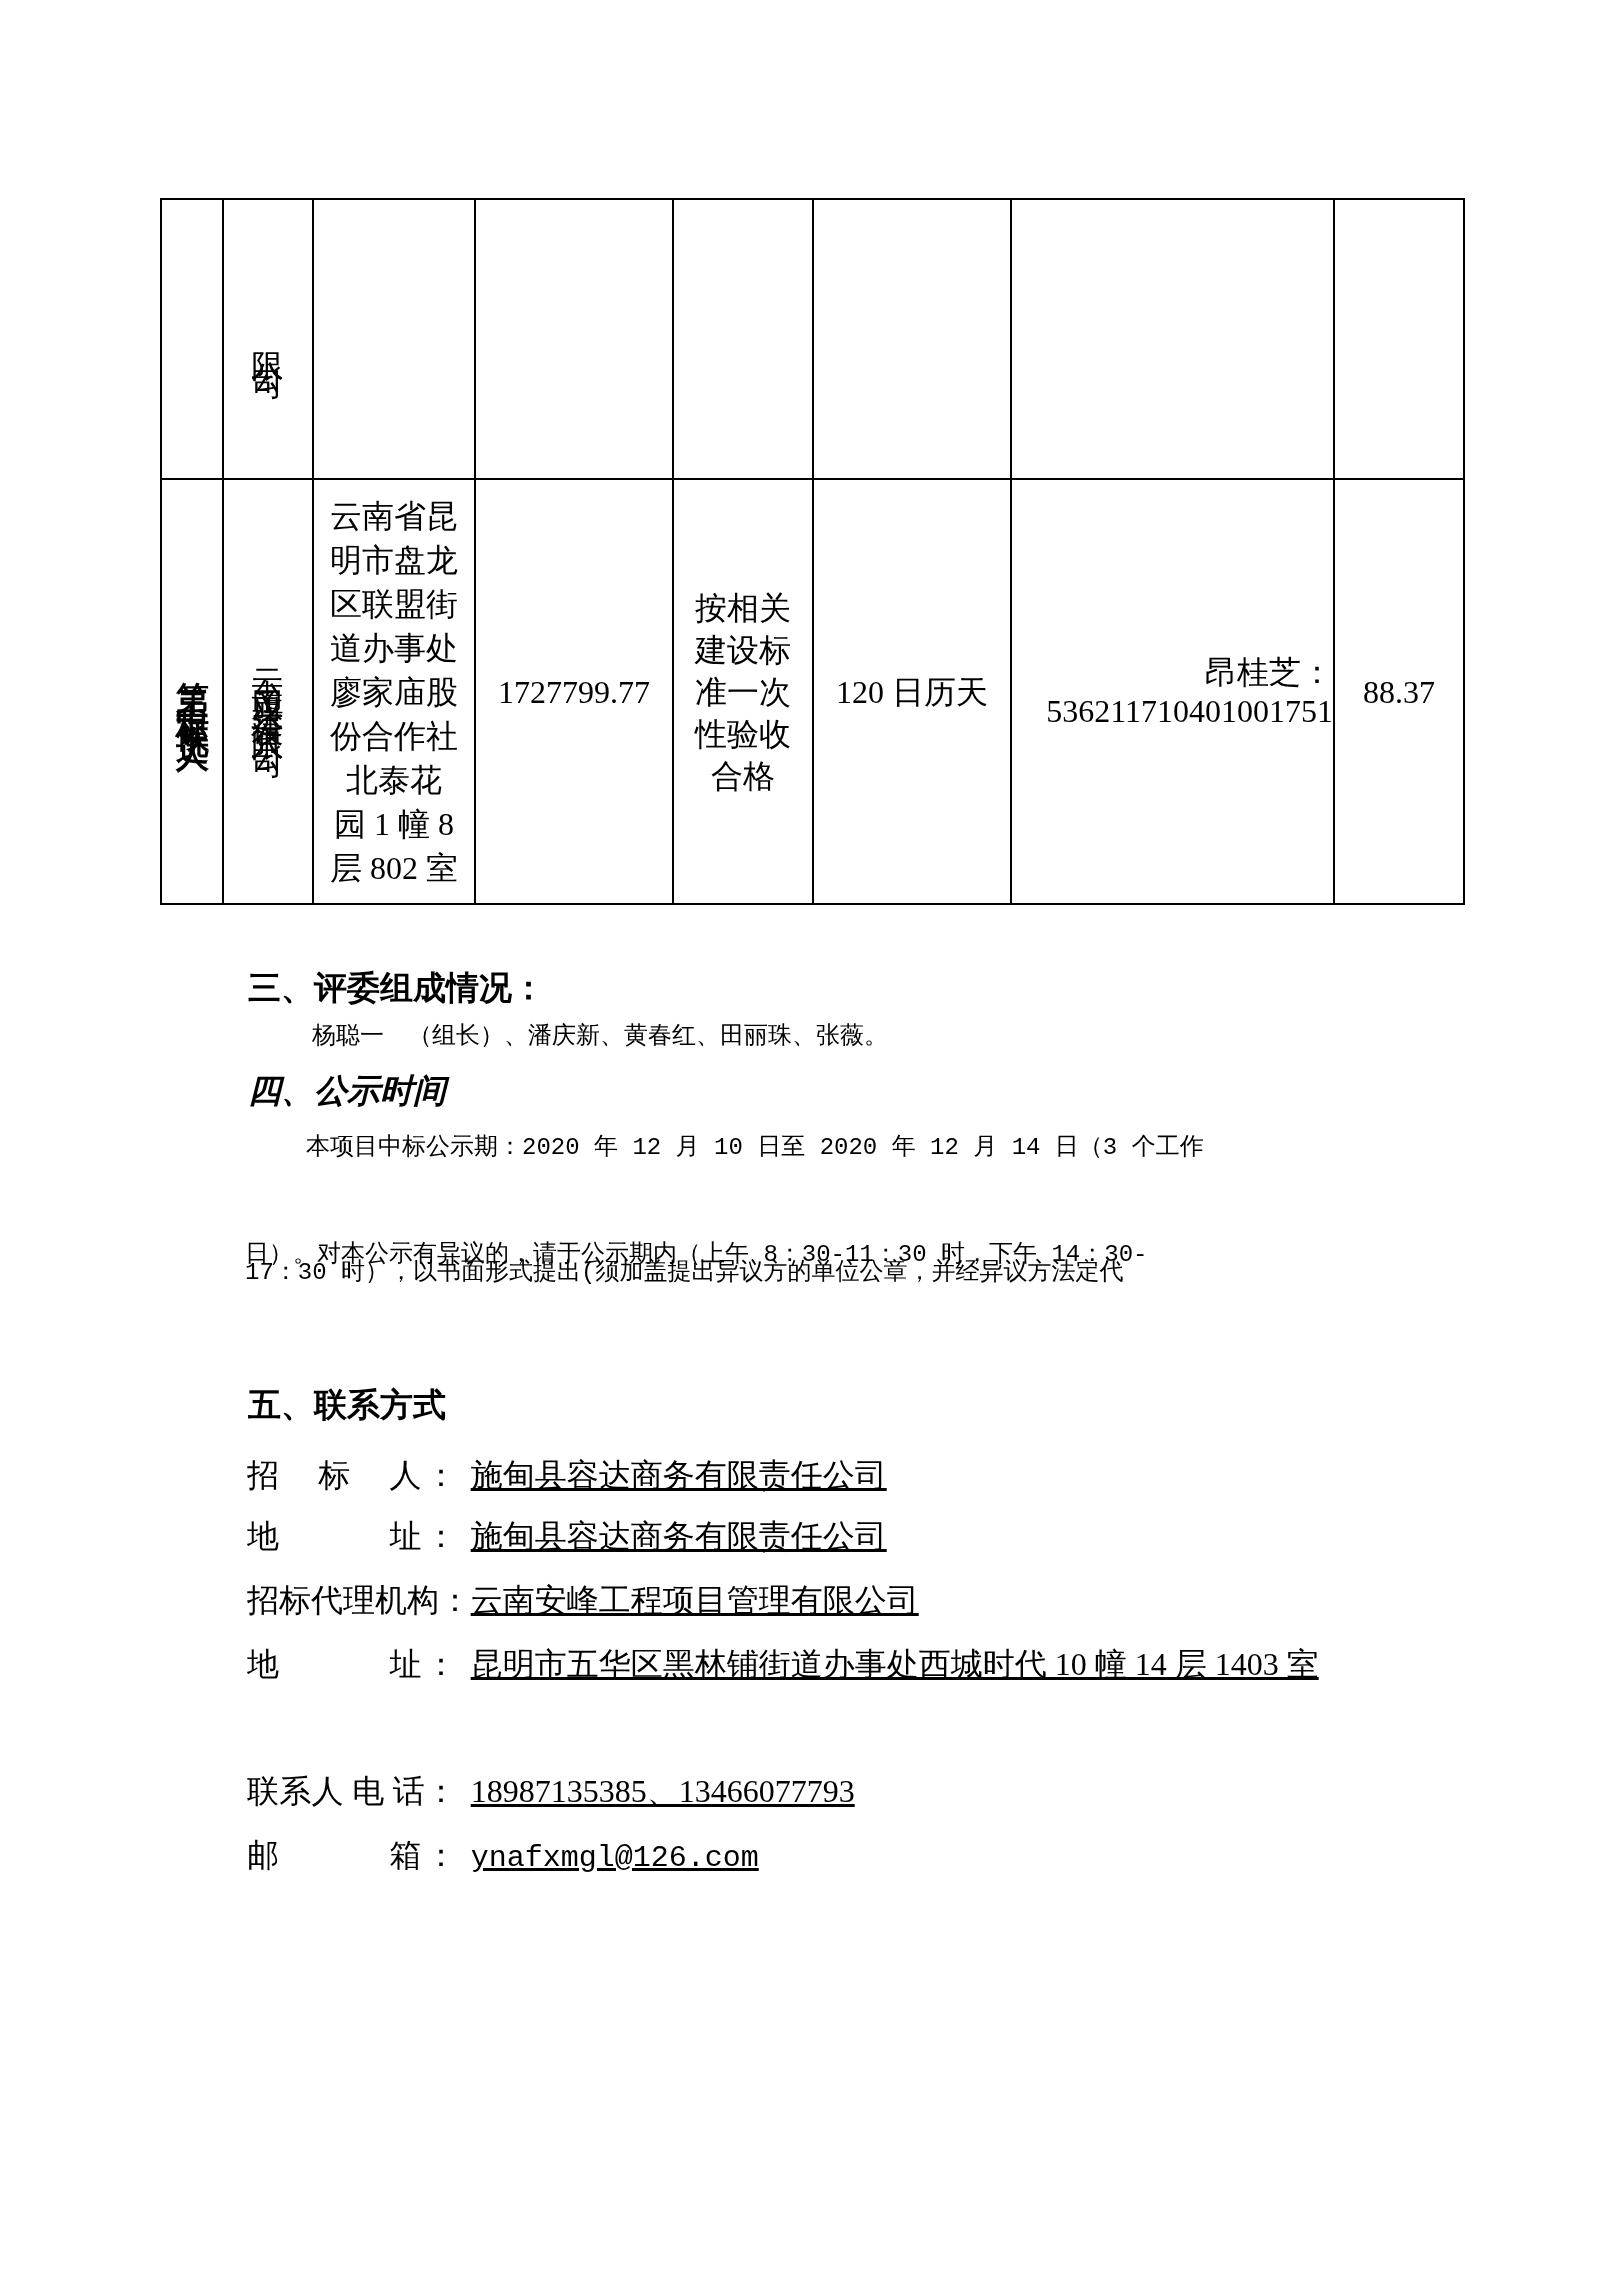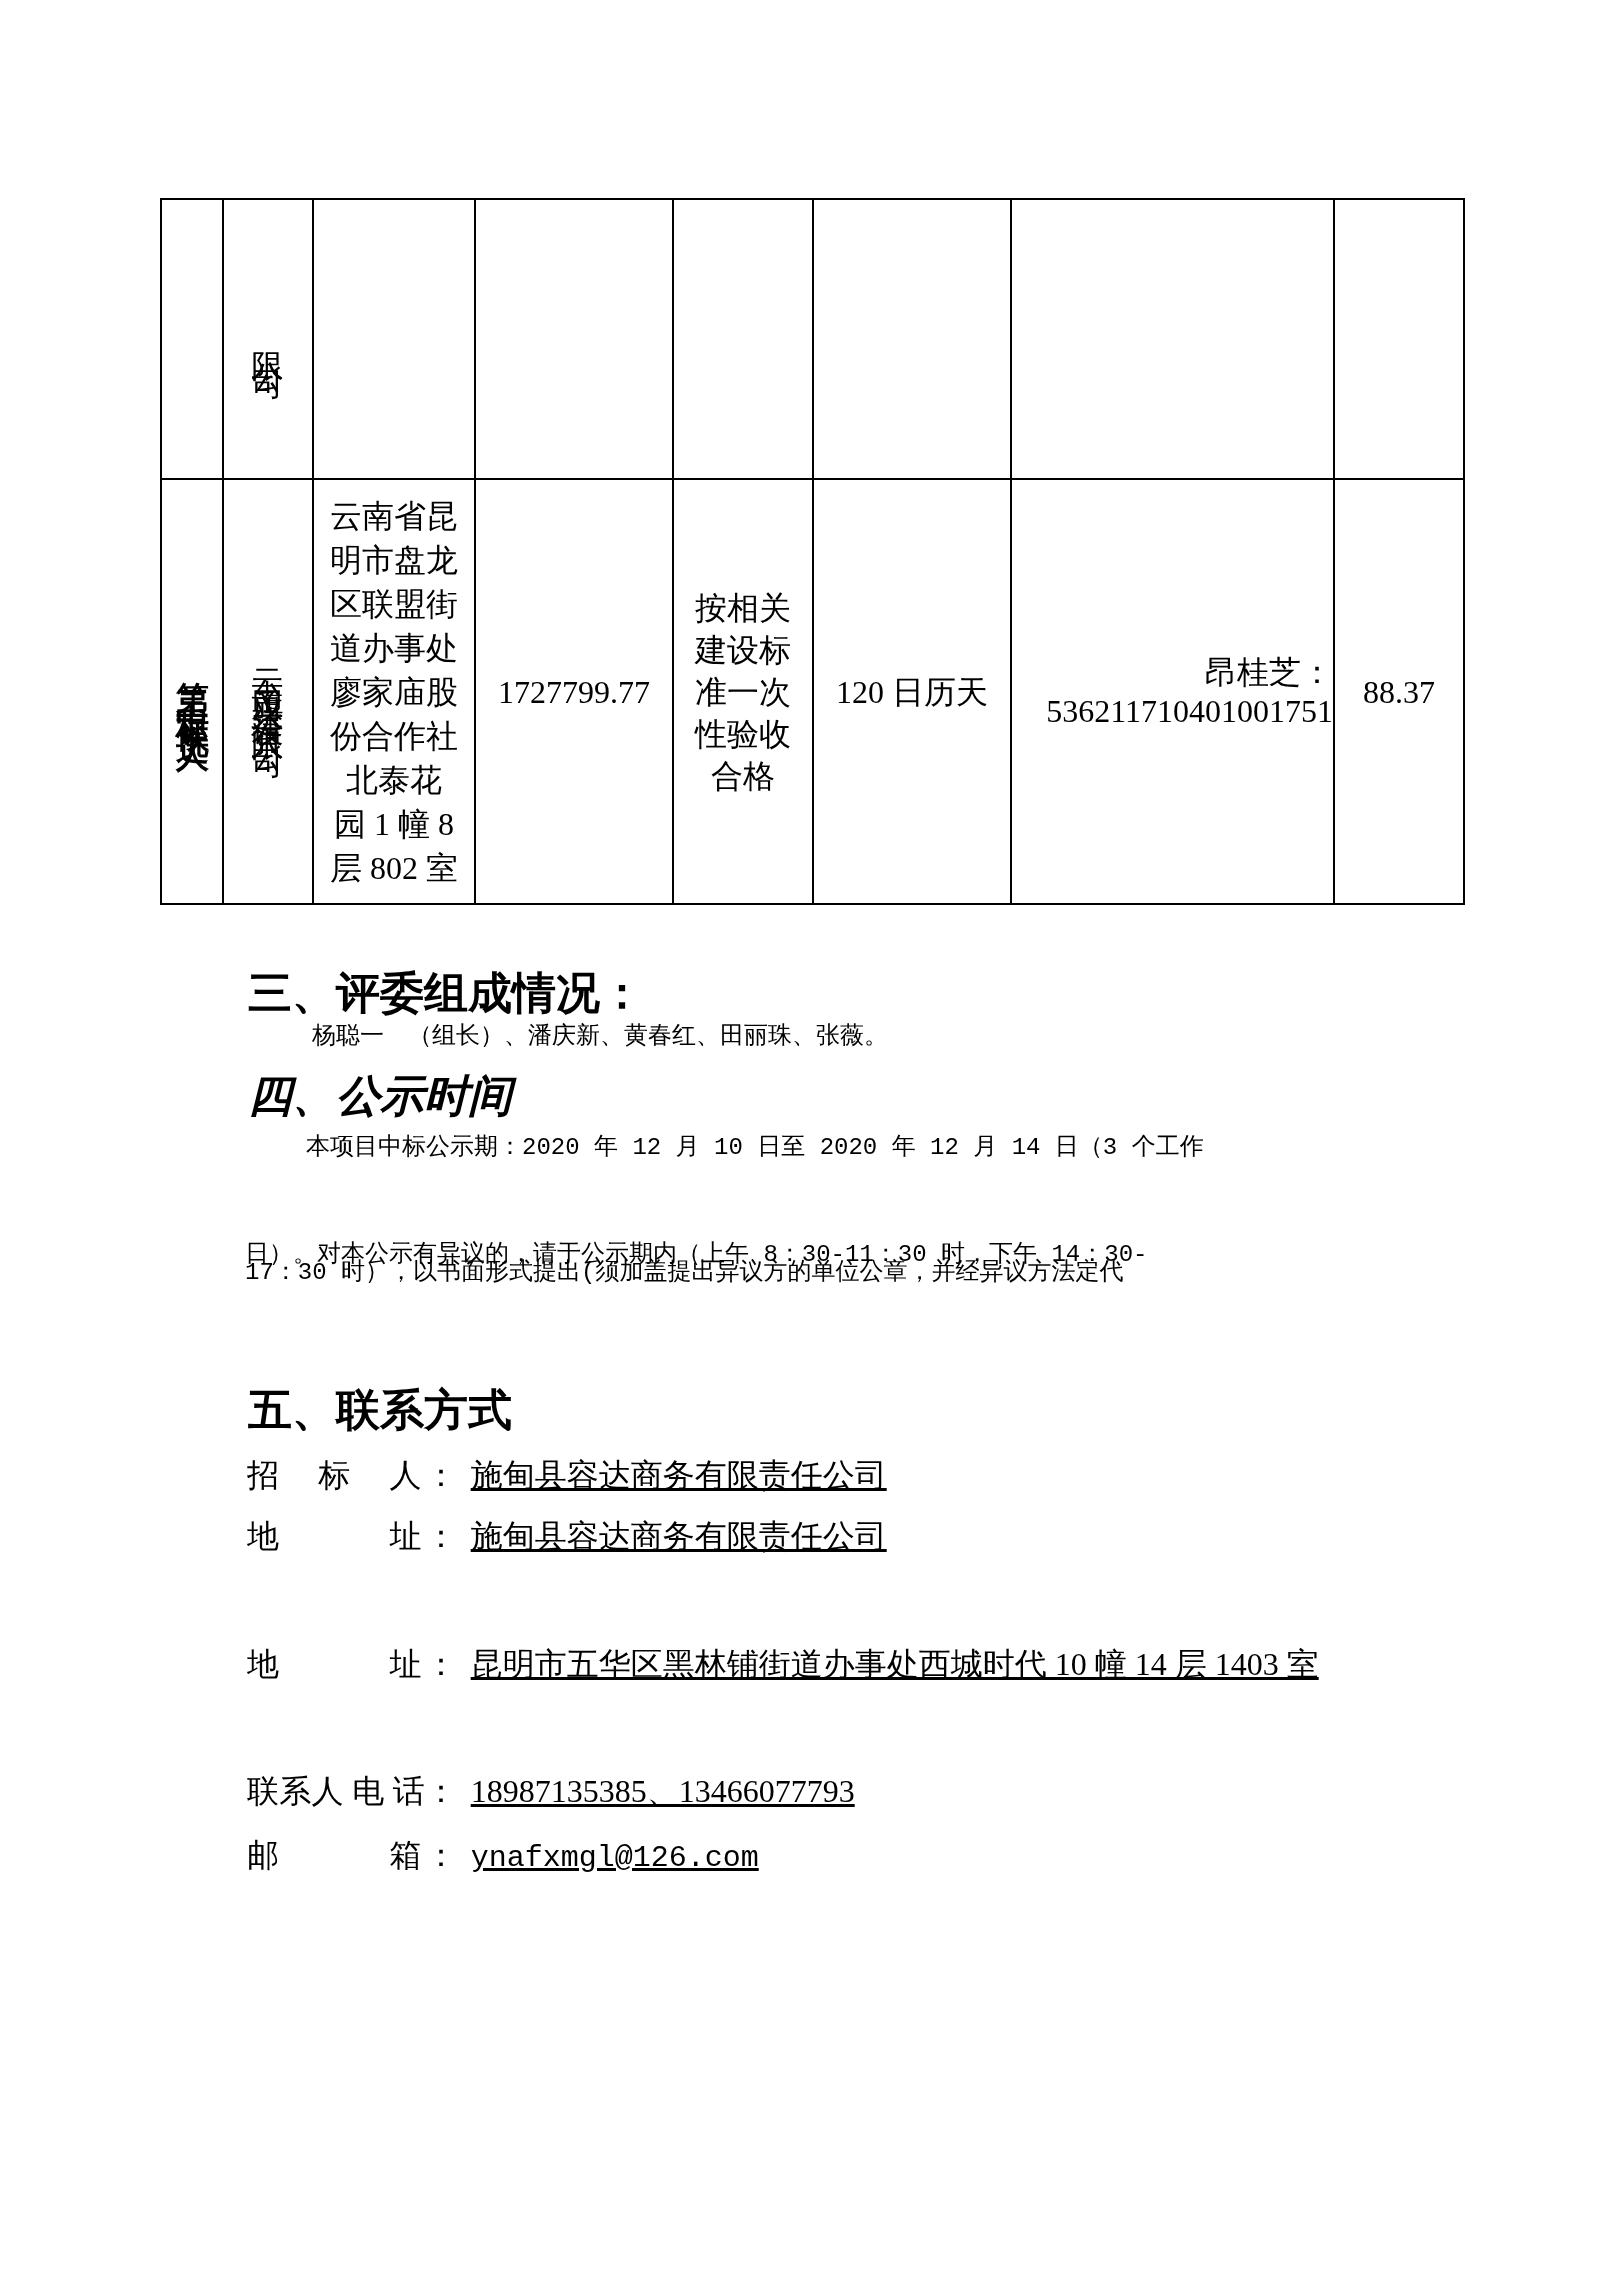--- a/index.html
+++ b/index.html
@@ -26,21 +26,21 @@
     letter-spacing:8.8px; line-height:1; display:inline-block;
   }
   td.cell-top { vertical-align:top; }
   td.cell-top .vert { padding-top:7.8px; }
   .rank-text { font-weight:bold; font-size:33px; letter-spacing:9.8px; }
   .addr div  { line-height:44px; }
   .qual div  { line-height:42px; }
   .mgr  div  { line-height:39px;text-align:right; }
   
   .abs { position:absolute; white-space:nowrap; line-height:1.1; }
-  .heading { font-weight:bold; font-size:44px; }
+  .heading { font-weight:bold; font-size:33px; }
   .body-line { font-size:24px;font-family:Liberation Mono, monospace; }
   .contact-row { position:absolute; left:247px; white-space:nowrap; font-size:32px; }
   .contact-label {
     display:inline-block; width:210px;
     text-align:justify; text-align-last:justify;
   }
   .contact-value { margin-left:13.7px;text-decoration:underline; }
   .mono { font-family:"Liberation Mono","DejaVu Sans Mono",monospace; font-size:30px; }
 </style>
 </head>
@@ -125,20 +125,23 @@
   <div class="abs body-line" style="left:245px; top:1260px;">17：30 时），以书面形式提出(须加盖提出异议方的单位公章，并经异议方法定代</div>
 
   <div class="abs heading" style="left:248px; top:1387px;">五、联系方式</div>
 
   <div class="contact-row" style="top:1454px;">
     <span class="contact-label">招　标　人：</span><span class="contact-value">施甸县容达商务有限责任公司</span>
   </div>
   <div class="contact-row" style="top:1515px;">
     <span class="contact-label">地　　　址：</span><span class="contact-value">施甸县容达商务有限责任公司</span>
   </div>
+  <div class="contact-row" style="top:1579px;">
+    <span class="contact-label">招标代理机构：</span><span class="contact-value">云南安峰工程项目管理有限公司</span>
+  </div>
   <div class="contact-row" style="top:1643px;">
     <span class="contact-label">地　　　址：</span><span class="contact-value">昆明市五华区黑林铺街道办事处西城时代 10 幢 14 层 1403 室</span>
   </div>
   <div class="contact-row" style="top:1770px;">
     <span class="contact-label">联系人 电 话：</span><span class="contact-value">18987135385、13466077793</span>
   </div>
   <div class="contact-row" style="top:1834px;">
     <span class="contact-label">邮　　　箱：</span><span class="contact-value mono">ynafxmgl@126.com</span>
   </div>
 

